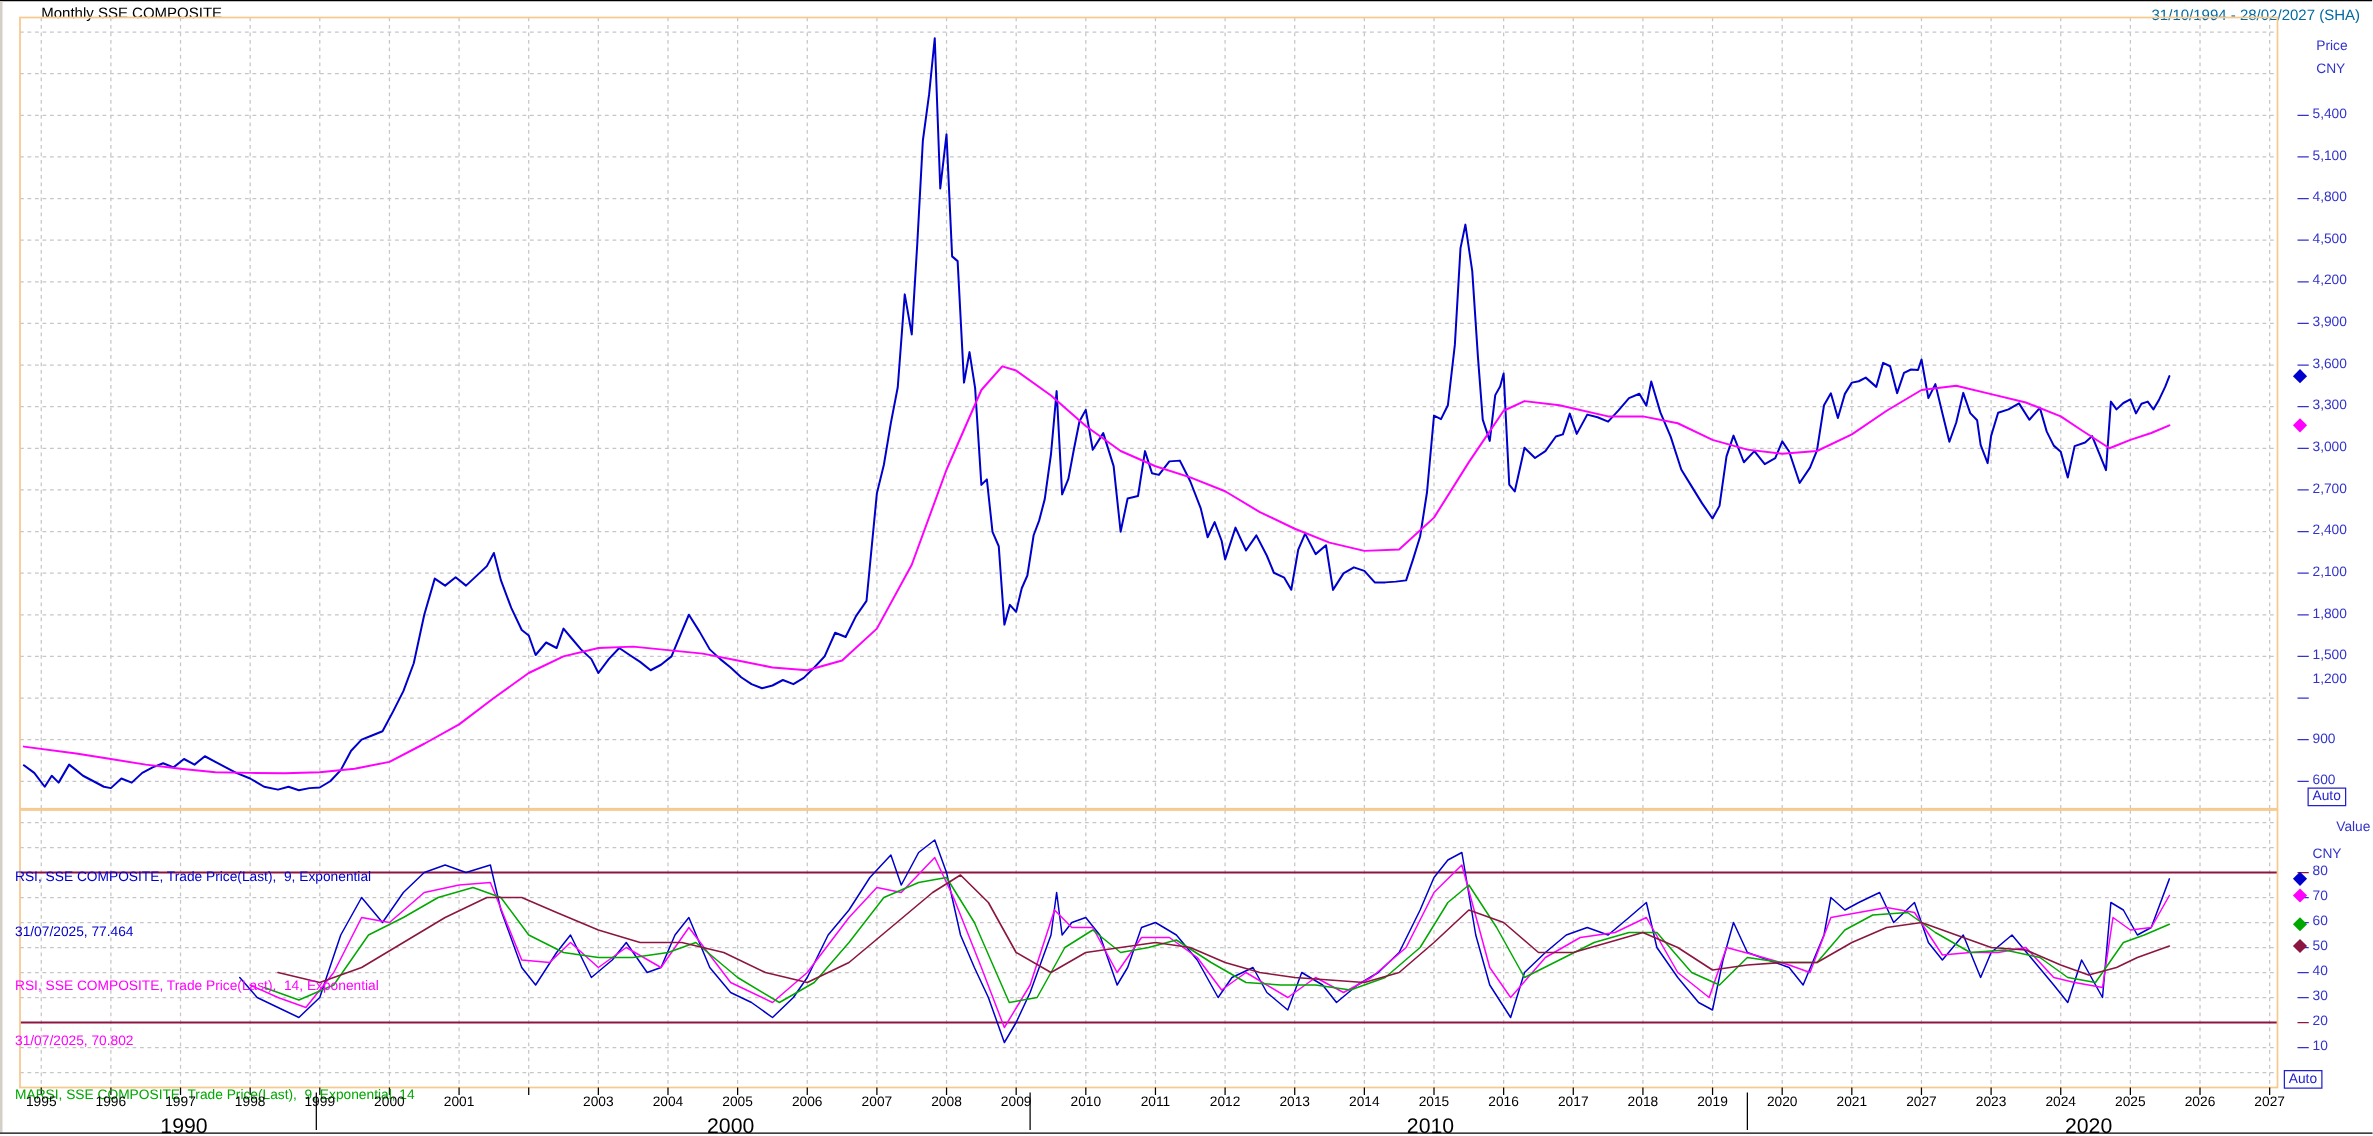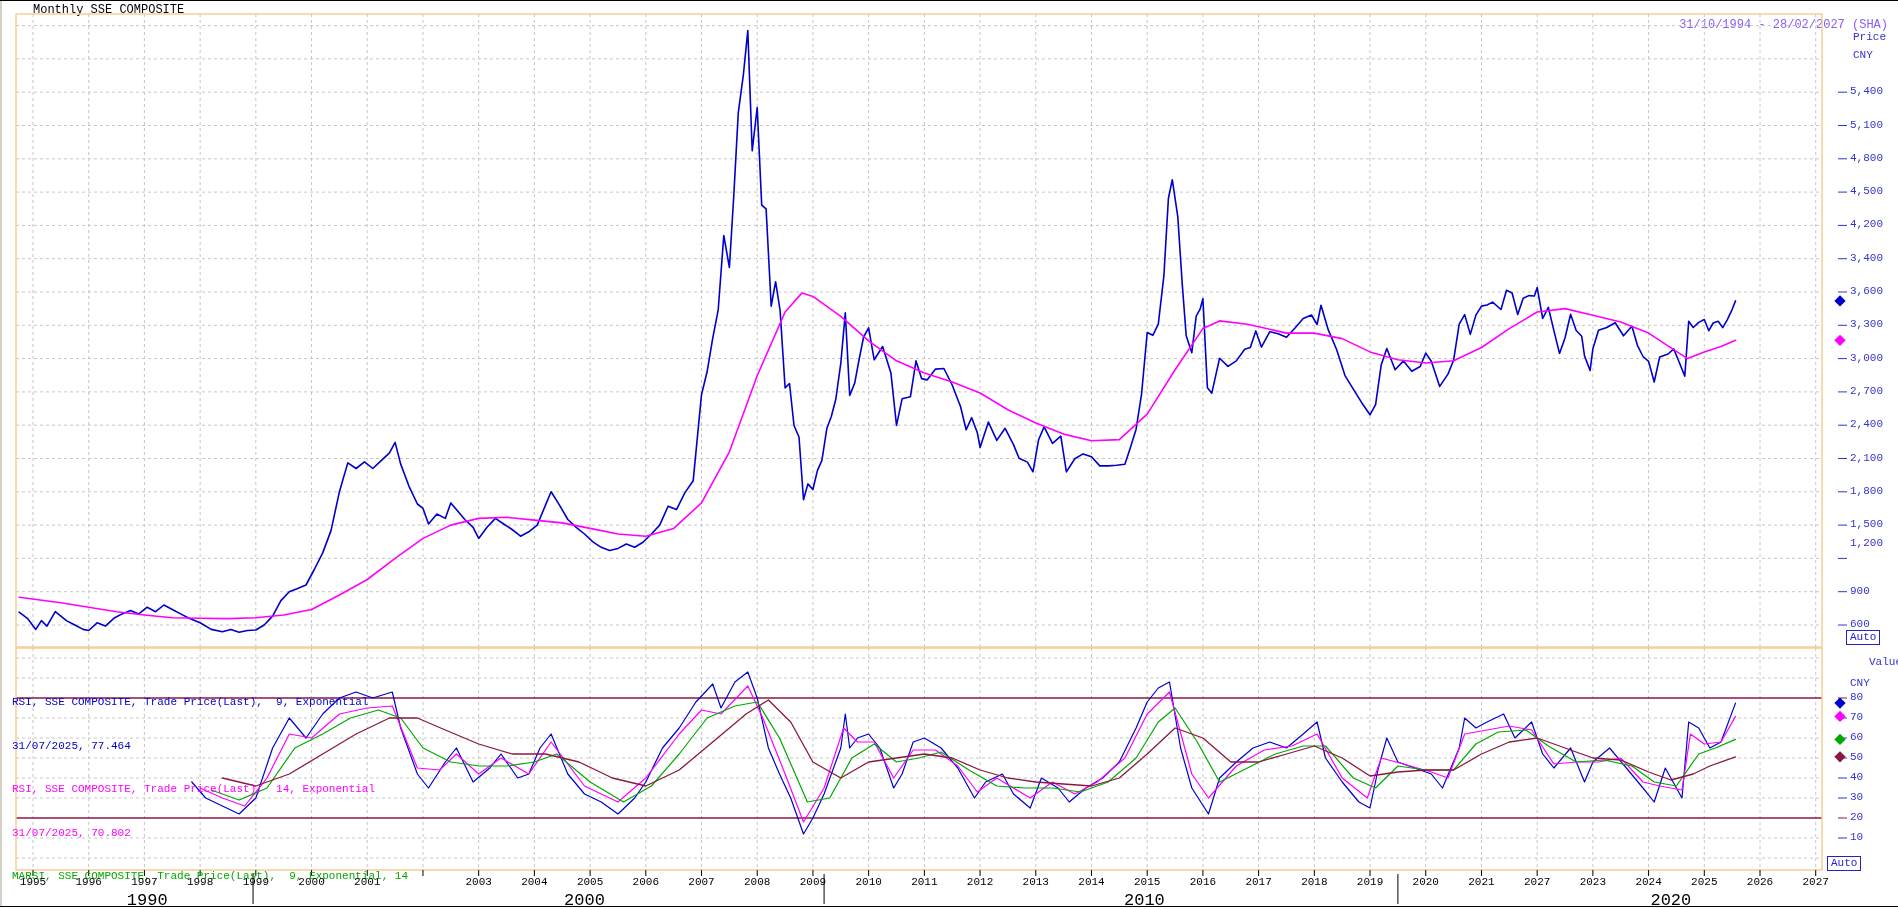--- a/index.html
+++ b/index.html
@@ -1,22 +1,22 @@
 <!DOCTYPE html>
 <html><head>
 <meta charset="utf-8">
 <style>
   html,body{margin:0;padding:0;background:#fff;}
   #app{position:relative;width:1898px;height:909px;background:#ffffff;overflow:hidden;
-       font-family:Liberation Mono, monospace;}
+       font-family:Liberation Sans, sans-serif;}
   .topline{position:absolute;left:0;top:0;width:1898px;height:1px;background:#000;}
   .bottomline{position:absolute;left:0;top:906px;width:1898px;height:1px;background:#000;}
   .leftedge{position:absolute;left:0;top:1px;width:2px;height:905px;background:#d4d0c8;}
   .title-left{position:absolute;left:33px;top:3px;font-size:12px;color:#000;white-space:nowrap;}
-  .title-right{position:absolute;right:10px;top:18px;font-size:12px;color:#8b5cf6;white-space:nowrap;}
+  .title-right{position:absolute;right:10px;top:5px;font-size:12px;color:#0369a1;white-space:nowrap;}
   svg#chart{position:absolute;left:0;top:0;}
   .legend{position:absolute;font-size:11px;line-height:14.5px;white-space:pre;}
   .legend div{height:14.5px;}
   .axis-head{position:absolute;font-size:11px;color:#3333cc;white-space:nowrap;}
   .ticklabel{position:absolute;font-size:11px;color:#3333cc;white-space:nowrap;}
   .yearlabel{position:absolute;font-size:11px;color:#000;width:44px;text-align:center;white-space:nowrap;}
   .decadelabel{position:absolute;font-size:17px;color:#000;width:44px;text-align:center;white-space:nowrap;}
   .auto-btn{position:absolute;font-size:11px;color:#2222cc;border:1px solid #2222cc;
             background:#fff;padding:0 3px;line-height:13px;cursor:pointer;}
 </style>
@@ -240,21 +240,21 @@
       <div class="ticklabel" style="left: 1850px; top: 584.7px;">900</div>
       <div class="ticklabel" style="left: 1850px; top: 537px;">1,200</div>
       <div class="ticklabel" style="left: 1850px; top: 518.1px;">1,500</div>
       <div class="ticklabel" style="left: 1850px; top: 484.8px;">1,800</div>
       <div class="ticklabel" style="left: 1850px; top: 451.5px;">2,100</div>
       <div class="ticklabel" style="left: 1850px; top: 418.2px;">2,400</div>
       <div class="ticklabel" style="left: 1850px; top: 384.9px;">2,700</div>
       <div class="ticklabel" style="left: 1850px; top: 351.6px;">3,000</div>
       <div class="ticklabel" style="left: 1850px; top: 318.3px;">3,300</div>
       <div class="ticklabel" style="left: 1850px; top: 285px;">3,600</div>
-      <div class="ticklabel" style="left: 1850px; top: 251.7px;">3,400</div>
+      <div class="ticklabel" style="left: 1850px; top: 251.7px;">3,900</div>
       <div class="ticklabel" style="left: 1850px; top: 218.4px;">4,200</div>
       <div class="ticklabel" style="left: 1850px; top: 185.1px;">4,500</div>
       <div class="ticklabel" style="left: 1850px; top: 151.8px;">4,800</div>
       <div class="ticklabel" style="left: 1850px; top: 118.5px;">5,100</div>
       <div class="ticklabel" style="left: 1850px; top: 85.2px; text-align: center;">5,400</div>
       <div class="ticklabel" style="left: 1850px; top: 831px;">10</div>
       <div class="ticklabel" style="left: 1850px; top: 811px;">20</div>
       <div class="ticklabel" style="left: 1850px; top: 791px;">30</div>
       <div class="ticklabel" style="left: 1850px; top: 771px;">40</div>
       <div class="ticklabel" style="left: 1850px; top: 751px;">50</div>

